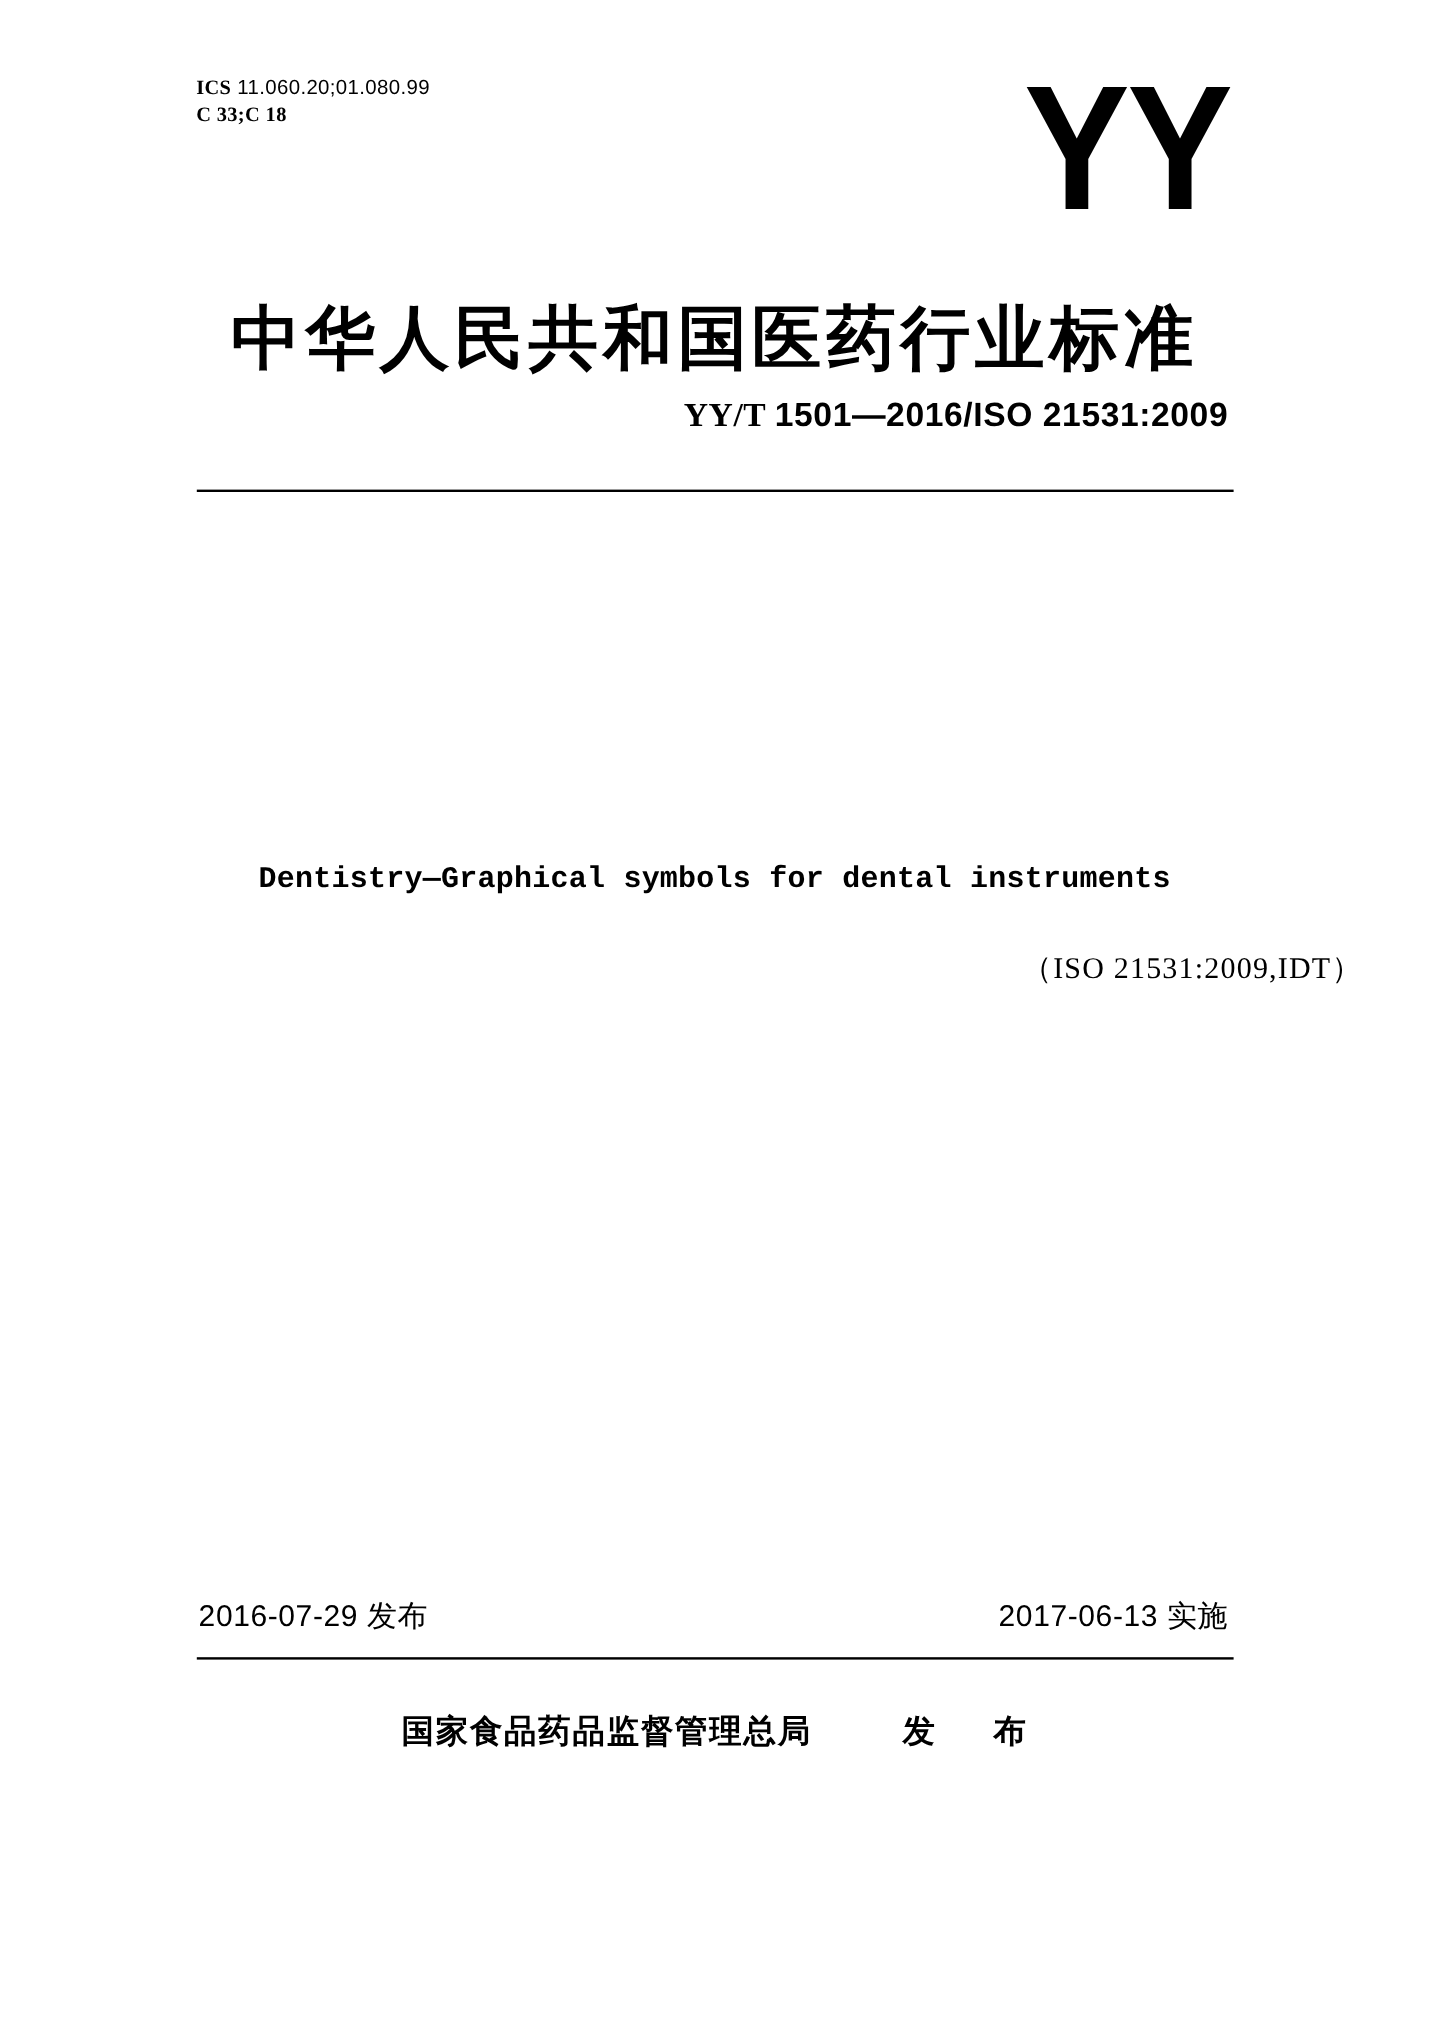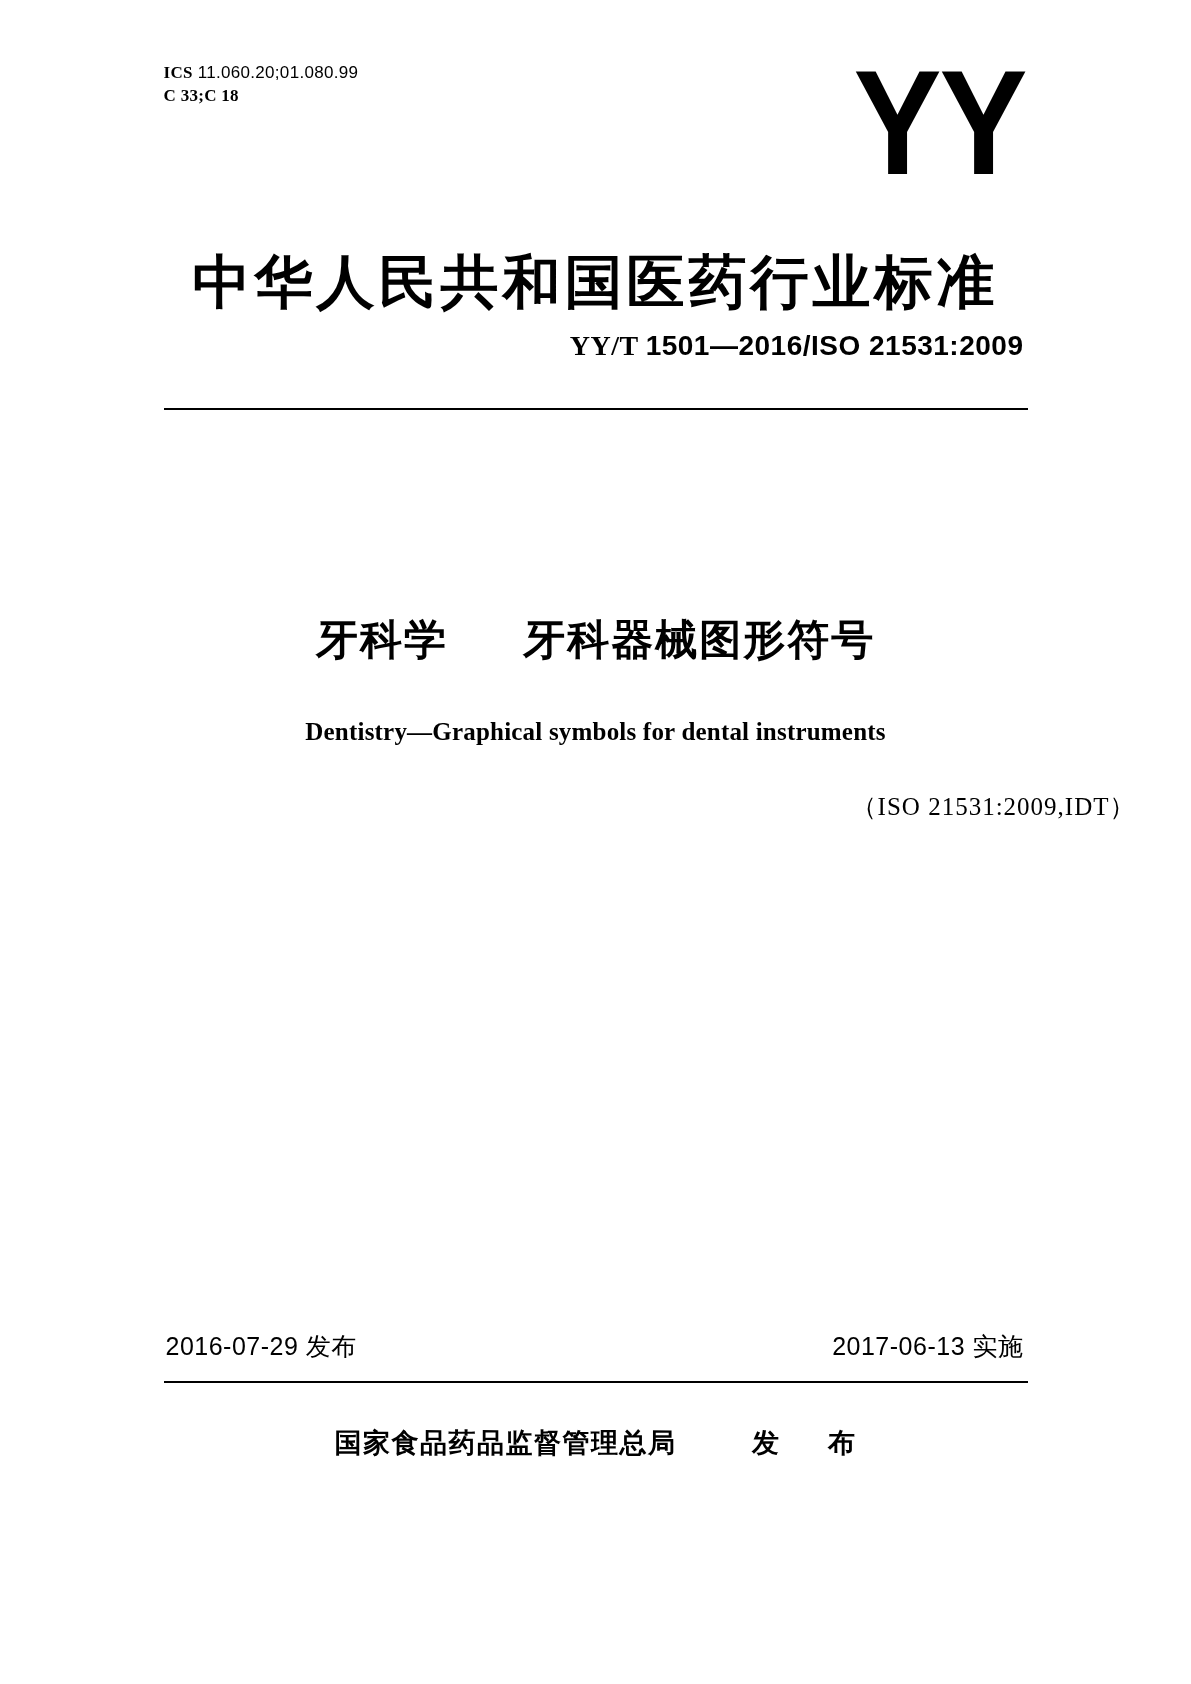--- a/index.html
+++ b/index.html
@@ -106,21 +106,21 @@
     letter-spacing: 2px;
   }
   .title-cn .gap { display:inline-block; width: 42px; }
 
   .title-en {
     position: absolute;
     left: 0;
     right: 0;
     top: 718px;
     text-align: center;
-    font-family: Liberation Serif, serif;
+    font-family: Liberation Mono, monospace;
     font-weight: bold;
     font-size: 25px;
     letter-spacing: 0.2px;
   }
 
   .title-iso {
     position: absolute;
     left: 18px;
     right: 0;
     top: 790px;
@@ -183,25 +183,20 @@
 
   <div class="cn-header">中华人民共和国医药行业标准</div>
 
   <div class="std-no">
     <span>YY/T</span>
     <span class="sans">1501—2016/ISO 21531:2009</span>
   </div>
 
   <div class="rule-top"></div>
 
-  <div class="title-cn">
-    <span>牙科学</span>
-    <span class="gap"></span>
-    <span>牙科器械图形符号</span>
-  </div>
 
   <div class="title-en">Dentistry—Graphical symbols for dental instruments</div>
 
   <div class="title-iso">（ISO 21531:2009,IDT）</div>
 
   <div class="date-issue">
     <span>2016-07-29</span>
     <span class="cn">发布</span>
   </div>
 

